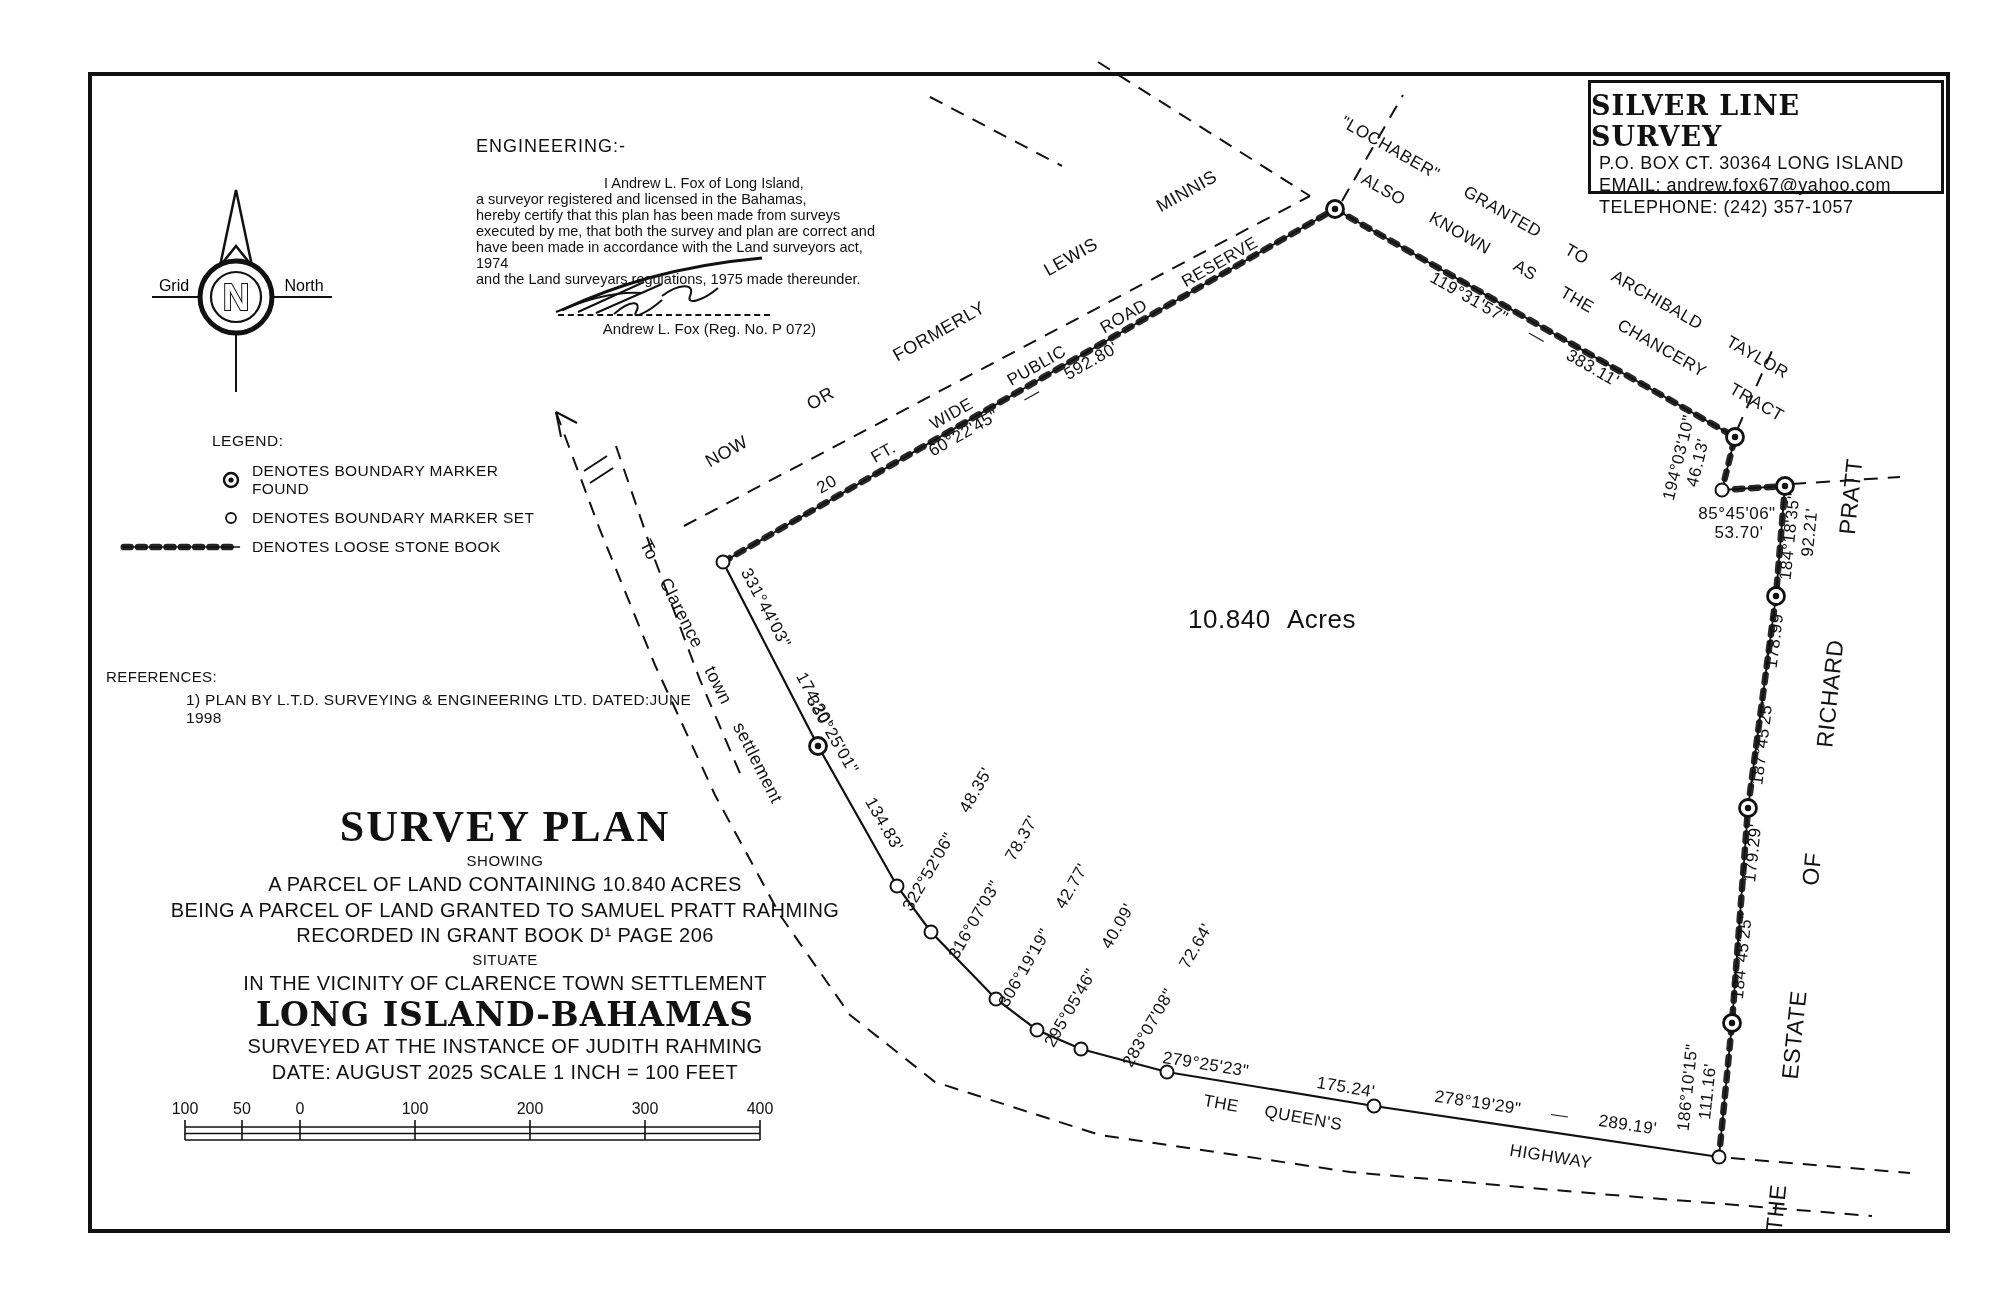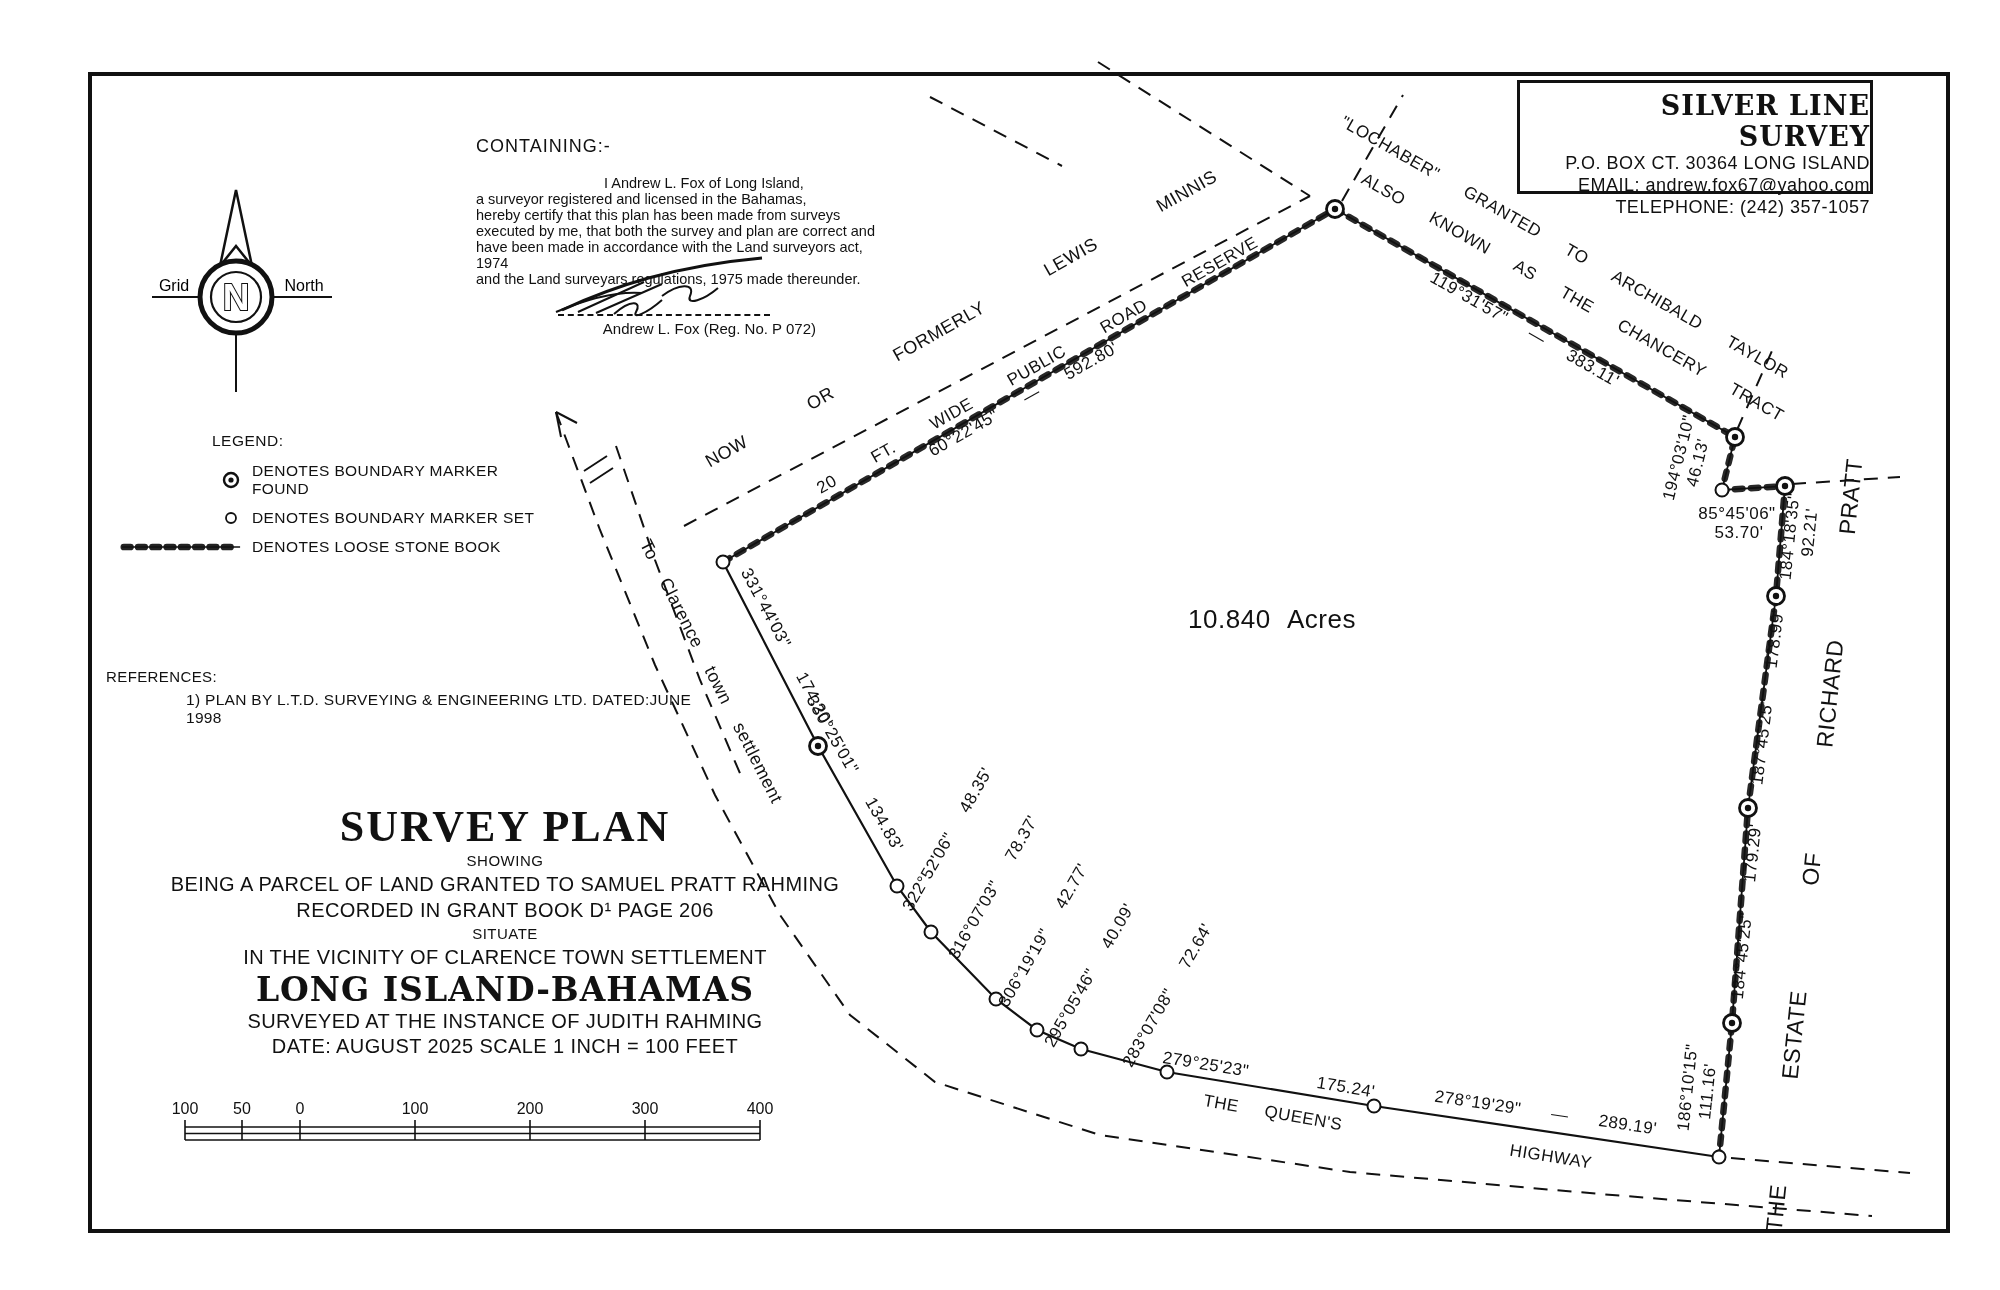--- a/index.html
+++ b/index.html
@@ -4,22 +4,22 @@
 <style>
   html,body{margin:0;padding:0;background:#e8e8e8;}
   #page{position:relative;width:2000px;height:1290px;background:#ffffff;overflow:hidden;
         font-family:"Liberation Sans",sans-serif;color:#111;}
   #border-frame{position:absolute;left:88px;top:72px;width:1862px;height:1161px;
         border:4px solid #111;box-sizing:border-box;}
   #plan-svg{position:absolute;left:0;top:0;width:2000px;height:1290px;}
   #plan-svg text{font-family:"Liberation Sans",sans-serif;fill:#111;white-space:pre;}
 
   
-  .firm-box{position:absolute;left:1517px;top:80px;width:356px;height:114px;
-        border:3px solid #111;box-sizing:border-box;text-align:right;background:#fff;}
+  .firm-box{position:absolute;left:1588px;top:80px;width:356px;height:114px;
+        border:3px solid #111;box-sizing:border-box;text-align:left;background:#fff;}
   .firm-name{font-family:"DejaVu Serif","Liberation Serif",serif;font-weight:900;
         font-size:27px;letter-spacing:1px;margin-top:7px;}
   .firm-line{font-size:18px;letter-spacing:.5px;line-height:22px;padding-left:8px;}
 
   
   .cert{position:absolute;left:476px;top:136px;width:420px;}
   .cert-heading{font-size:18px;letter-spacing:1px;margin-bottom:18px;}
   .cert-body{font-size:14.5px;line-height:16px;}
   .cert-body .first{text-indent:128px;}
   .sig-squiggle{position:absolute;left:68px;top:118px;}
@@ -160,21 +160,21 @@
   </svg>
 
   <div class="firm-box">
     <div class="firm-name">SILVER LINE SURVEY</div>
     <div class="firm-line">P.O. BOX CT. 30364 LONG ISLAND</div>
     <div class="firm-line">EMAIL: andrew.fox67@yahoo.com</div>
     <div class="firm-line">TELEPHONE: (242) 357-1057</div>
   </div>
 
   <div class="cert">
-    <div class="cert-heading">CONTAINING:-</div>
+    <div class="cert-heading">ENGINEERING:-</div>
     <div class="cert-body">
       <div class="first">I Andrew L. Fox of Long Island,</div>
       <div>a surveyor registered and licensed in the Bahamas,</div>
       <div>hereby certify that this plan has been made from surveys</div>
       <div>executed by me, that both the survey and plan are correct and</div>
       <div>have been made in accordance with the Land surveyors act, 1974</div>
       <div>and the Land surveyars regulations, 1975 made thereunder.</div>
     </div>
     <svg class="sig-squiggle" width="240" height="66" viewBox="0 0 240 66">
       <path d="M18,56 C70,32 130,12 218,4" fill="none" stroke="#111" stroke-width="3"></path>
@@ -218,20 +218,21 @@
   </div>
 
   <div class="refs">
     <div class="refs-heading">REFERENCES:</div>
     <div class="refs-item">1) PLAN BY L.T.D. SURVEYING &amp; ENGINEERING LTD. DATED:JUNE 1998</div>
   </div>
 
   <div class="tb">
     <div class="tb-title">SURVEY PLAN</div>
     <div class="tb-small">SHOWING</div>
+    <div class="tb-line">A PARCEL OF LAND CONTAINING 10.840 ACRES</div>
     <div class="tb-line">BEING A PARCEL OF LAND GRANTED TO SAMUEL PRATT RAHMING</div>
     <div class="tb-line">RECORDED IN GRANT BOOK D¹ PAGE 206</div>
     <div class="tb-small">SITUATE</div>
     <div class="tb-line">IN THE VICINITY OF CLARENCE TOWN SETTLEMENT</div>
     <div class="tb-place">LONG ISLAND-BAHAMAS</div>
     <div class="tb-line">SURVEYED AT THE INSTANCE OF JUDITH RAHMING</div>
     <div class="tb-line">DATE: AUGUST 2025      SCALE   1   INCH  =  100   FEET</div>
   </div>
 
 </div>

